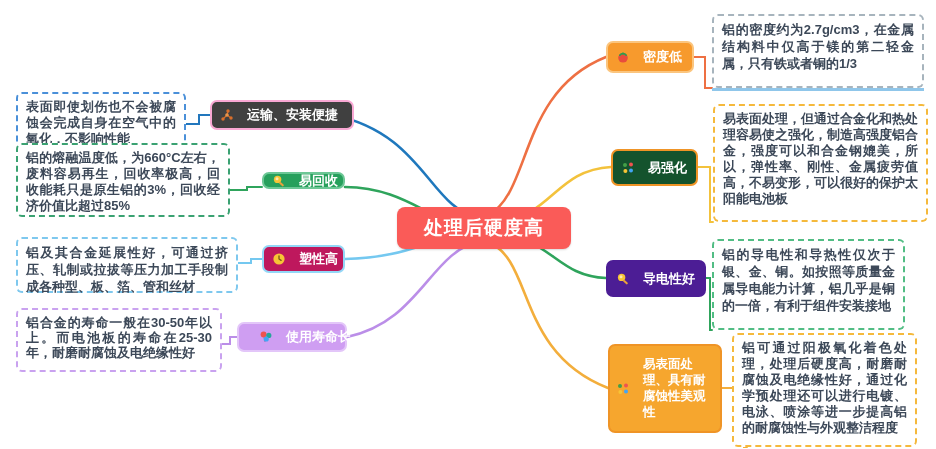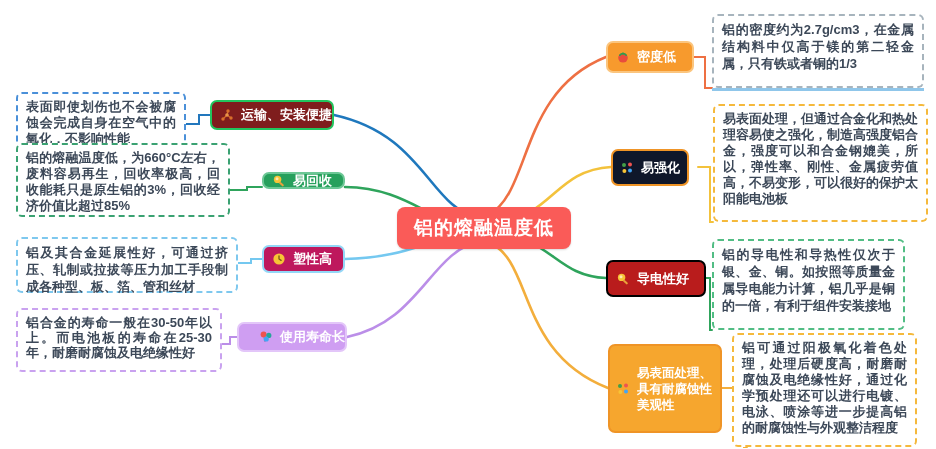--- a/index.html
+++ b/index.html
@@ -14,31 +14,32 @@
   .central{
     position:absolute;left:397px;top:207px;width:174px;height:42px;z-index:3;
     background:#fa5b58;border-radius:8px;color:#fff;font-size:19px;font-weight:700;
     display:flex;align-items:center;justify-content:center;letter-spacing:1px;
     box-shadow:0 1px 2px rgba(0,0,0,.15);
   }
 
   
   .node{
     position:absolute;z-index:2;border-radius:7px;color:#fff;font-weight:700;font-size:13px;
-    display:flex;align-items:center;gap:7px;padding:0 8px;box-sizing:border-box;
+    display:flex;align-items:center;gap:13px;padding:0 8px;box-sizing:border-box;
     white-space:nowrap;
+    font-family:Liberation Mono, monospace;
   }
   .node .ic{display:inline-flex;width:14px;height:14px;flex:0 0 14px;}
-  .n-l1{left:210px;top:100px;width:124px;height:30px;background:#7f1d1d;border:2px solid #22c55e;}
+  .n-l1{left:210px;top:100px;width:144px;height:30px;background:#404040;border:2px solid #f9a8d4;}
   .n-l2{left:262px;top:172px;width:83px;height:17px;background:#27a05c;border:2px solid #6cc795;}
   .n-l3{left:262px;top:245px;width:83px;height:28px;background:#be185d;border:2px solid #93d7f7;}
   .n-l4{left:237px;top:322px;width:110px;height:30px;background:#cf9ef2;border:2px solid #e3c6f9;padding-left:20px;}
   .n-r1{left:606px;top:41px; width:88px;height:32px;background:#f79a2d;border:2px solid #fbc57e;}
-  .n-r2{left:611px;top:149px;width:78px;height:37px;background:#0f172a;border:2px solid #ef9426;justify-content:center;}
-  .n-r3{left:606px;top:260px;width:100px;height:37px;background:#b91c1c;border:2px solid #000000;}
+  .n-r2{left:611px;top:149px;width:87px;height:37px;background:#14532d;border:2px solid #ef9426;}
+  .n-r3{left:606px;top:260px;width:100px;height:37px;background:#4c1d95;border:2px solid #4c1d95;}
   .n-r4{left:608px;top:344px;width:114px;height:89px;background:#f6a62e;border:2px solid #ef9426;
         white-space:normal;font-size:12.5px;line-height:16px;align-items:center;padding:0 6px;}
   .n-r4 .lbl{width:76px;}
 
   
   .note{
     position:absolute;z-index:2;border:2px dashed;border-radius:6px;background:#fff;
     padding:5px 8px;box-sizing:border-box;font-size:13px;font-weight:700;
     color:#3c4858;line-height:16px;text-align:justify;
   }
@@ -70,21 +71,21 @@
     <path d="M 186 124 H 199 V 115 H 210" stroke="#2277bd" stroke-width="2"></path>
     <path d="M 230 190 H 247 V 187 H 262" stroke="#2fa45c" stroke-width="2"></path>
     <path d="M 238 263 H 251 V 259 H 262" stroke="#74c8f0" stroke-width="2"></path>
     <path d="M 222 344 H 230 V 337 H 237" stroke="#bb8ee8" stroke-width="2"></path>
     <path d="M 694 57 H 705 V 88 H 712" stroke="#ee7043" stroke-width="2"></path>
     <path d="M 698 167 H 710 V 222 H 713" stroke="#f3c23c" stroke-width="2"></path>
     <path d="M 706 278 H 710 V 330 H 712" stroke="#2fa45c" stroke-width="2"></path>
     <path d="M 722 388 H 744 V 447 H 747" stroke="#f3ae3c" stroke-width="2"></path>
   </svg>
 
-  <div class="central">铝的熔融温度低</div>
+  <div class="central">处理后硬度高</div>
 
   <div class="node n-l1">
     <span class="ic">
       <svg viewBox="0 0 14 14" width="14" height="14">
         <g stroke="#d96f2b" stroke-width="1.1">
             <line x1="3" y1="11" x2="7" y2="7"></line>
             <line x1="7" y1="7" x2="11" y2="10"></line>
             <line x1="7" y1="7" x2="8" y2="3"></line>
           </g>
         <circle cx="3" cy="11" r="1.7" fill="#d96f2b"></circle>

